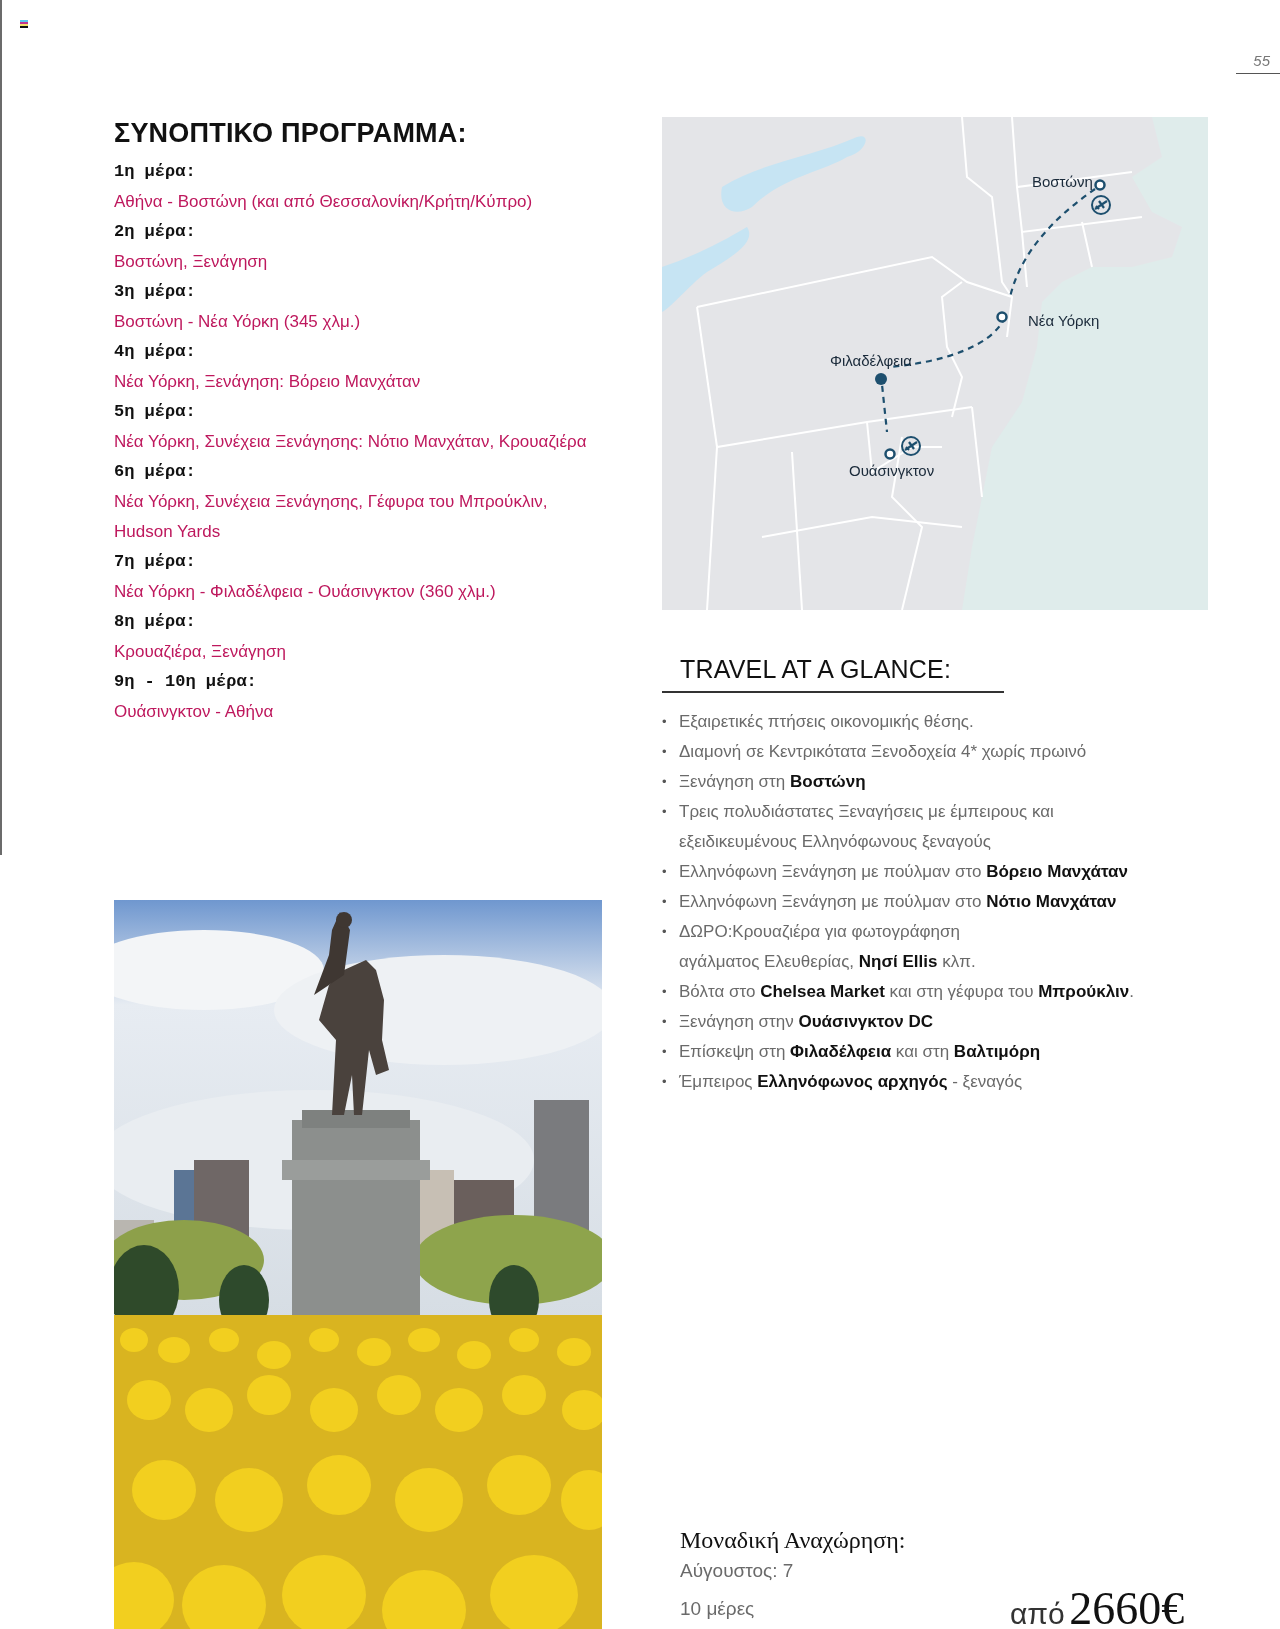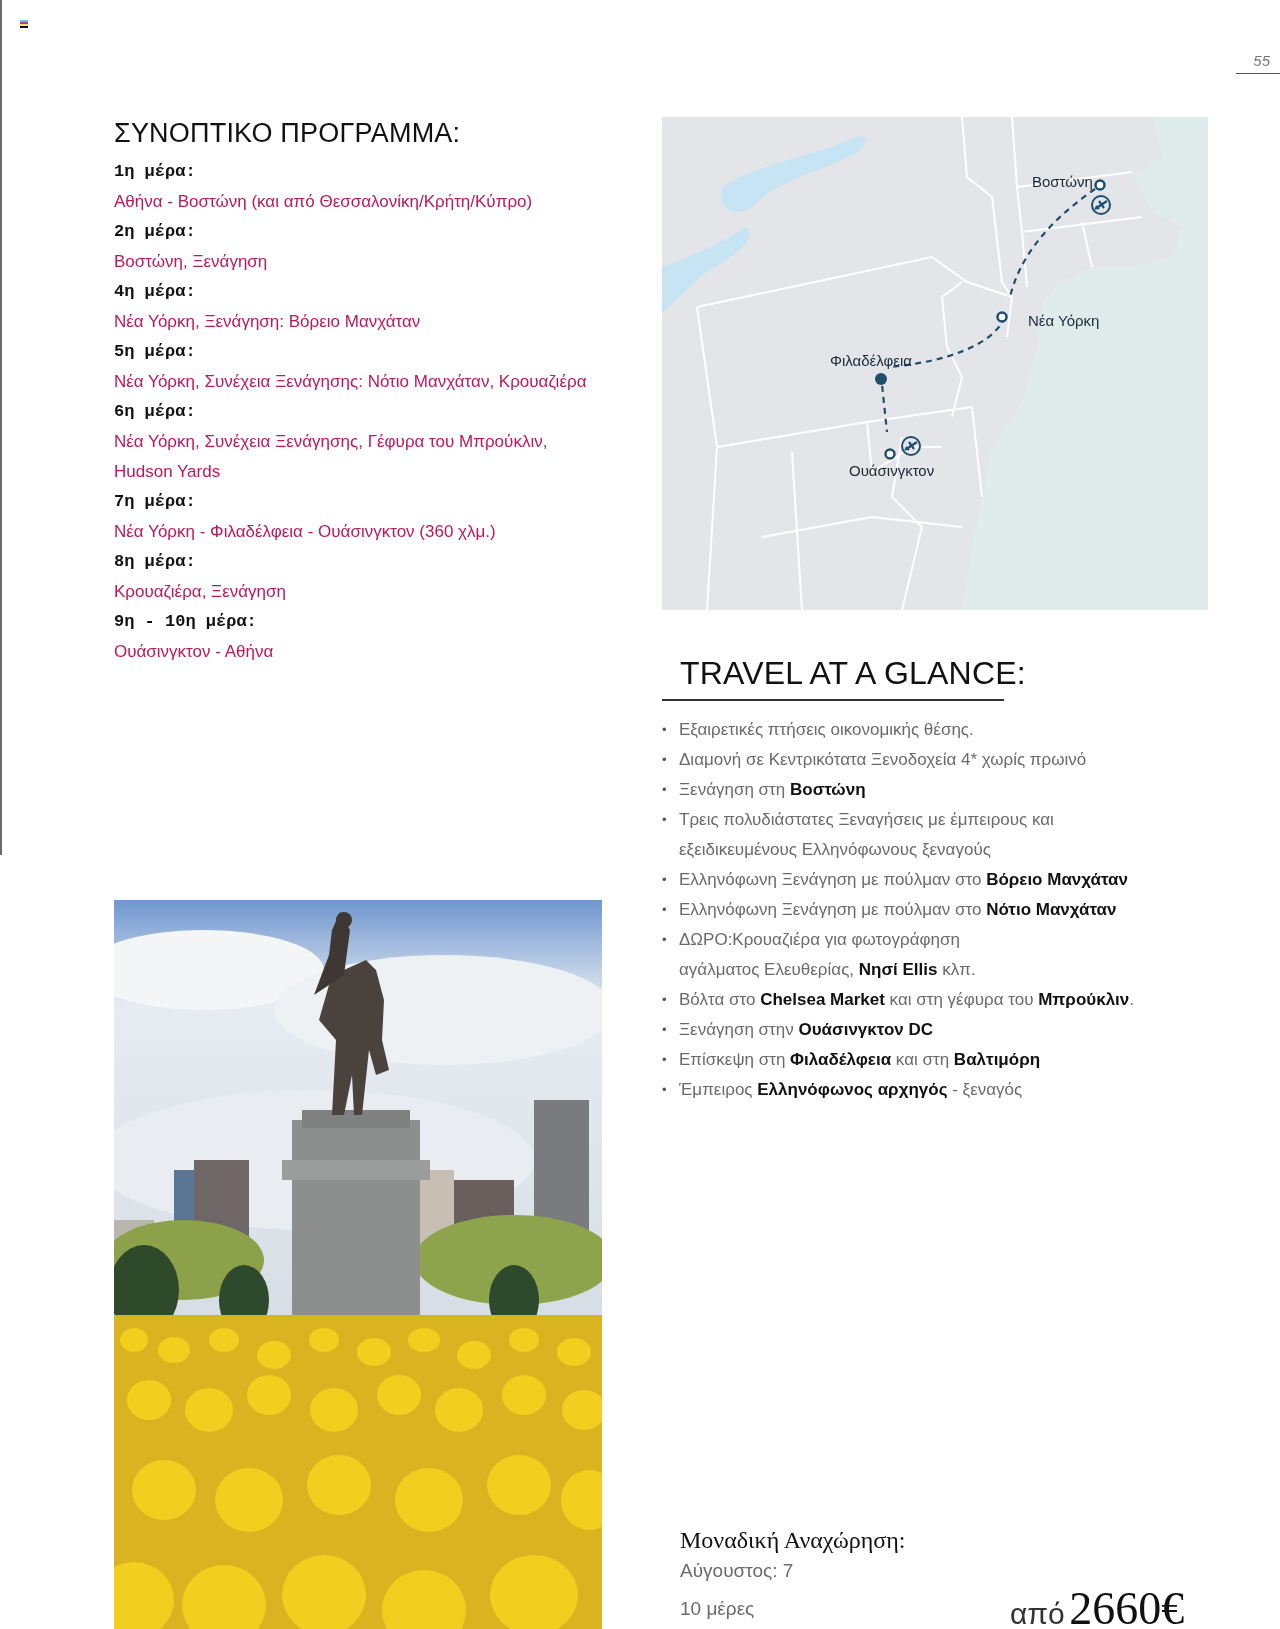--- a/index.html
+++ b/index.html
@@ -6,28 +6,28 @@
   body { width:1280px; height:1629px; position:relative; background:#ffffff; overflow:hidden;
          font-family:"Liberation Sans", sans-serif; color:#222; }
   .left-rule { position:absolute; left:0; top:0; width:2px; height:855px; background:#6b6b6b; }
   .cmyk { position:absolute; left:20px; top:20px; width:8px; }
   .cmyk div { height:2px; }
   .page-num { position:absolute; right:10px; top:52px; font-size:15px; font-style:italic; color:#777;
               font-family:"Liberation Sans", sans-serif; }
   .page-num-rule { position:absolute; left:1236px; top:73px; width:44px; height:1px; background:#555; }
 
   .prog { position:absolute; left:114px; top:118px; width:520px; }
-  .prog h1 { margin:0 0 8px 0; font-size:27px; font-weight:normal; letter-spacing:0.2px; color:#111; }
+  .prog h1 { margin:0 0 8px 0; font-size:27px; font-weight:bold; letter-spacing:0.2px; color:#111; }
   .day-title { font-size:17px; font-weight:bold; color:#111; height:30px; line-height:30px;font-family:Liberation Mono, monospace; }
   .day-desc { font-size:17px; color:#be185d; line-height:30px; }
 
   .map { position:absolute; left:662px; top:117px; width:546px; height:493px; background:#e4e5e8; overflow:hidden; }
 
   .glance { position:absolute; left:662px; top:655px; width:560px; }
-  .glance h2 { margin:0; padding-left:18px; font-size:32px; font-weight:normal; color:#111; letter-spacing:0.2px; }
+  .glance h2 { margin:0; padding-left:18px; font-size:25px; font-weight:normal; color:#111; letter-spacing:0.2px; }
   .glance-rule { width:342px; height:1.5px; background:#333; margin-top:7px; margin-bottom:14px; }
   .glance ul { list-style:none; margin:0; padding:0; }
   .glance li { font-size:17px; color:#6a6a6a; line-height:30px; position:relative; padding-left:17px; }
   .glance li::before { content:"•"; position:absolute; left:0; top:0; color:#555; font-size:13px; }
   .glance li b { color:#111; font-weight:bold; }
 
   .photo { position:absolute; left:114px; top:900px; width:488px; height:729px; overflow:hidden;
            background:linear-gradient(180deg,#c9d6e6 0%,#e8ecef 35%,#d8dde2 55%,#8aa06a 70%,#d4b72a 78%,#e9c61f 100%); }
 
   .departure { position:absolute; left:680px; top:1527px; }
@@ -55,20 +55,24 @@
 <div class="prog">
   <h1>ΣΥΝΟΠΤΙΚΟ ΠΡΟΓΡΑΜΜΑ:</h1>
   <div>
     <div>
       <div class="day-title">1η μέρα:</div>
       <div class="day-desc">Αθήνα - Βοστώνη (και από Θεσσαλονίκη/Κρήτη/Κύπρο)</div>
     </div>
     <div>
       <div class="day-title">2η μέρα:</div>
       <div class="day-desc">Βοστώνη, Ξενάγηση</div>
+    </div>
+    <div>
+      <div class="day-title">3η μέρα:</div>
+      <div class="day-desc">Βοστώνη - Νέα Υόρκη (345 χλμ.)</div>
     </div>
     <div>
       <div class="day-title">4η μέρα:</div>
       <div class="day-desc">Νέα Υόρκη, Ξενάγηση: Βόρειο Μανχάταν</div>
     </div>
     <div>
       <div class="day-title">5η μέρα:</div>
       <div class="day-desc">Νέα Υόρκη, Συνέχεια Ξενάγησης: Νότιο Μανχάταν, Κρουαζιέρα</div>
     </div>
     <div>

